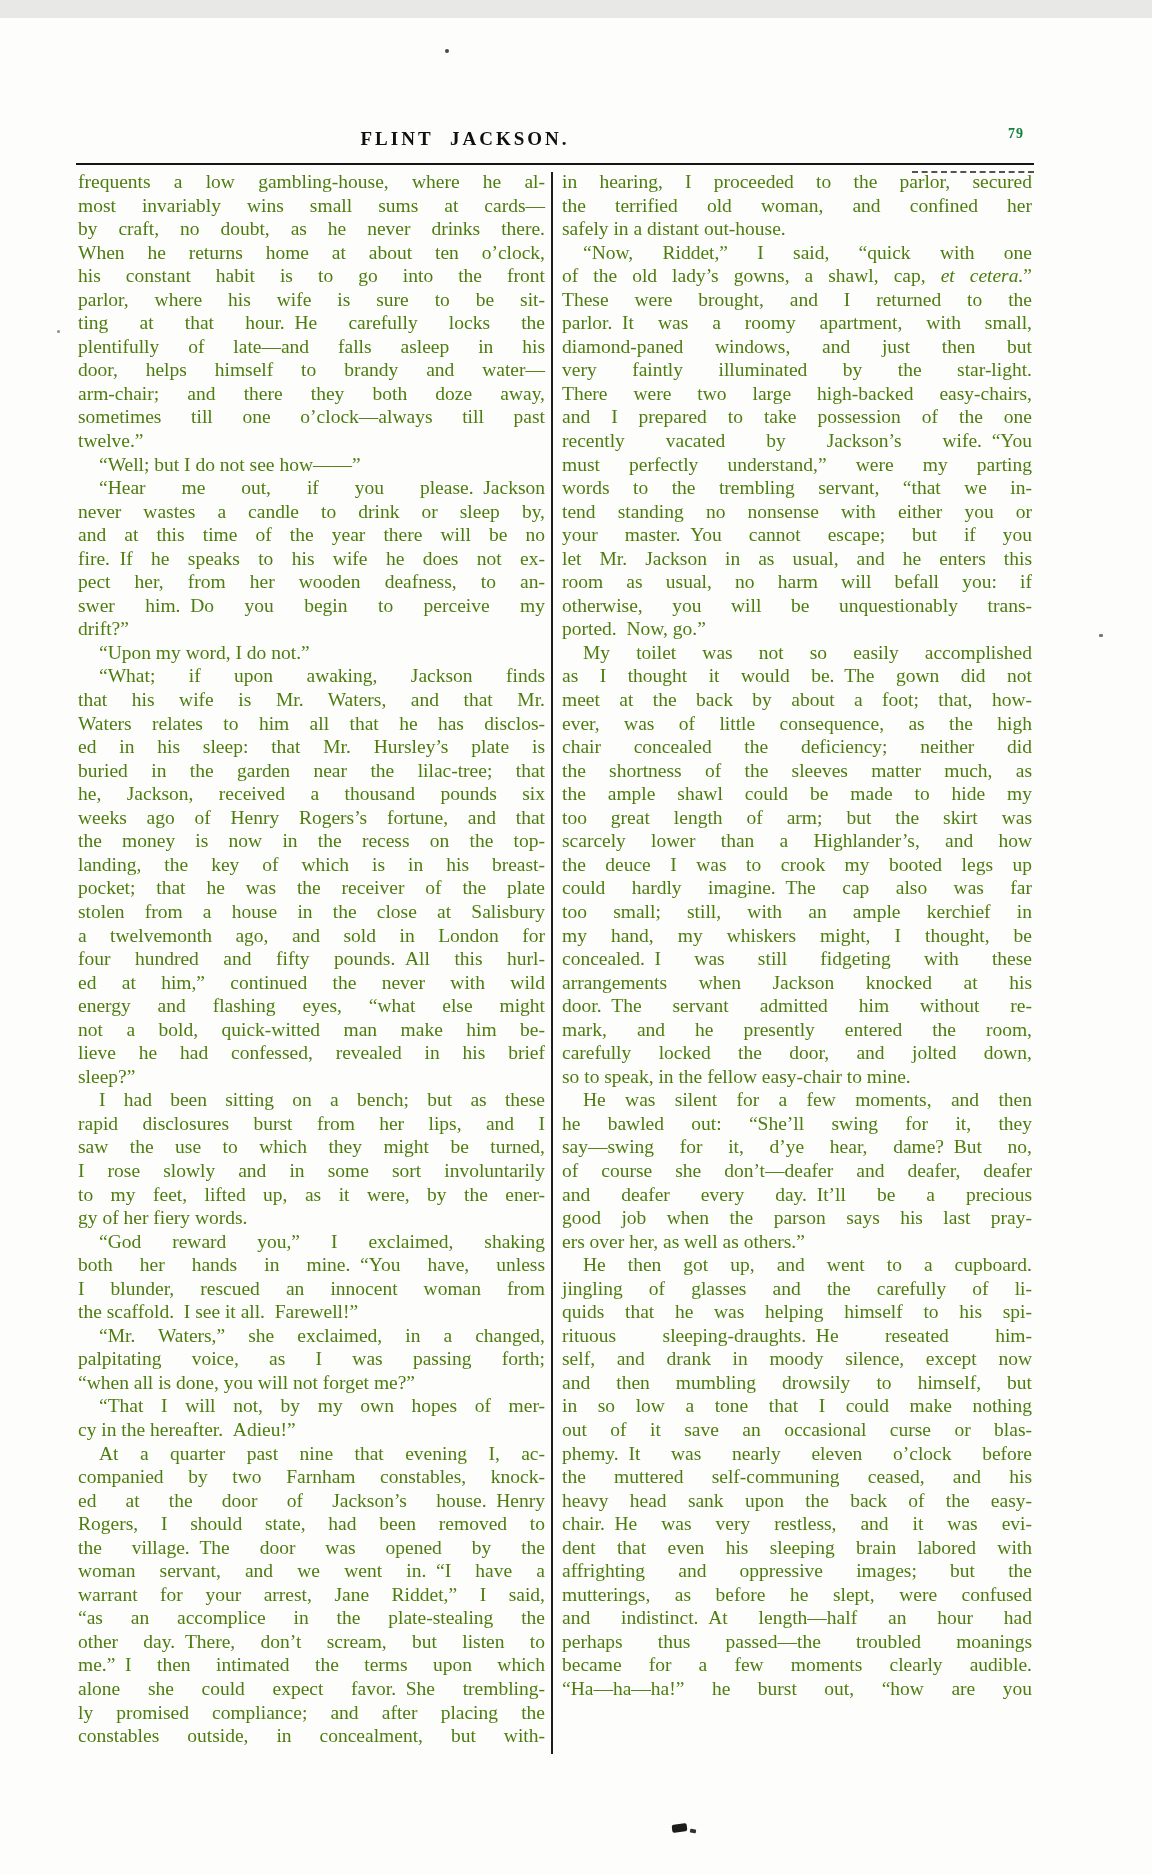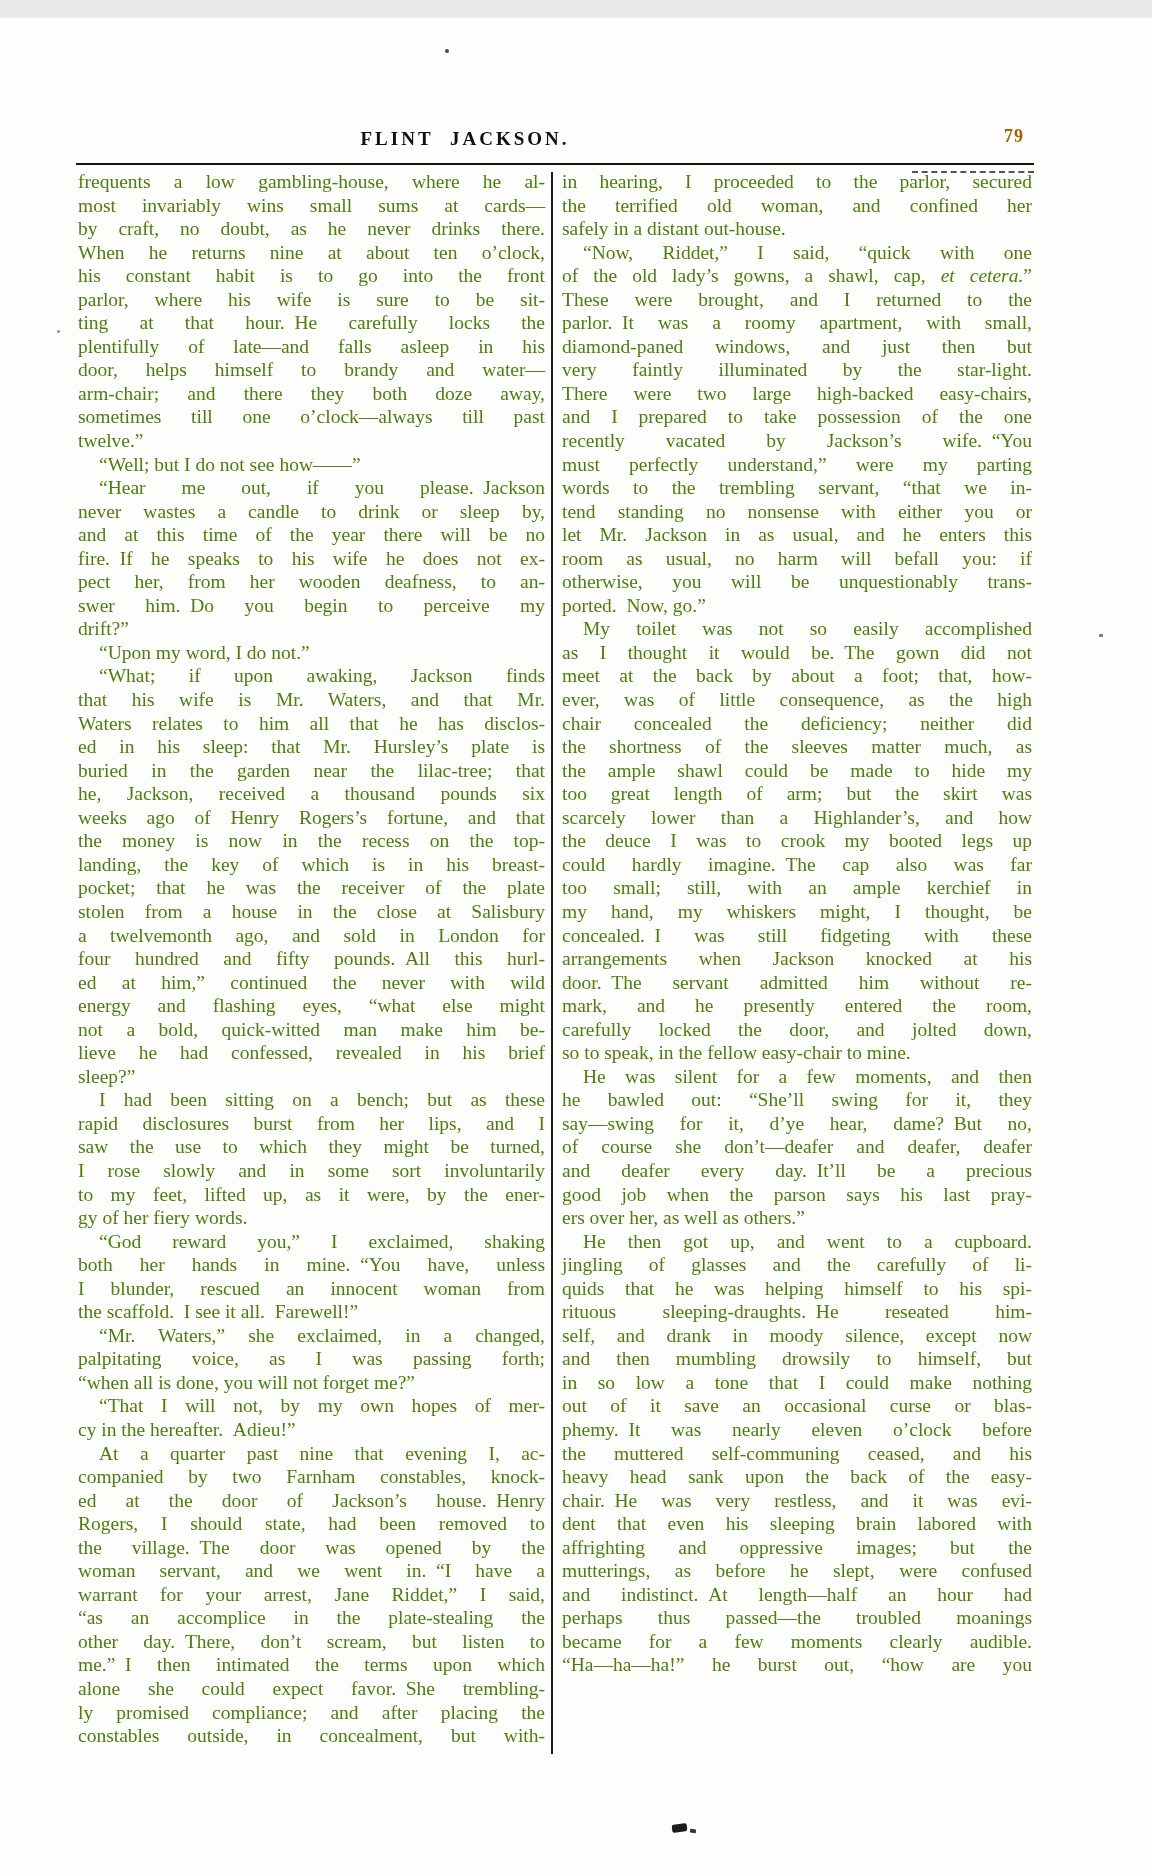--- a/index.html
+++ b/index.html
@@ -15,22 +15,22 @@
   }
   .running-title{
     position:absolute;left:0;top:110px;width:930px;
     text-align:center;
     font-size:19px;font-weight:bold;
     letter-spacing:3px;word-spacing:9px;
     color:#101010;
   }
   .page-number{
     position:absolute;top:108px;right:128px;
-    font-size:18px;font-weight:bold;letter-spacing:1px;
-    color:#a16207;
+    font-size:14px;font-weight:bold;letter-spacing:1px;
+    color:#15803d;
   }
   .header-rule{
     position:absolute;left:76px;top:145px;width:958px;height:2px;
     background:#151515;
   }
   .header-rule-fragment{
     position:absolute;left:912px;top:153px;width:122px;height:0;
     border-top:2px dashed #2b2b2b;opacity:.8;
   }
   .column-divider{
@@ -61,21 +61,21 @@
 <div class="page">
   <div class="running-title">FLINT JACKSON.</div>
   <div class="page-number">79</div>
   <div class="header-rule"></div>
   <div class="header-rule-fragment"></div>
   <div class="column-divider"></div>
   <div class="col col-left" id="col-left">
       <div class="line just">frequents a low gambling-house, where he al-</div>
       <div class="line just">most invariably wins small sums at cards—</div>
       <div class="line just">by craft, no doubt, as he never drinks there.</div>
-      <div class="line just">When he returns nine at about ten o’clock,</div>
+      <div class="line just">When he returns home at about ten o’clock,</div>
       <div class="line just">his constant habit is to go into the front</div>
       <div class="line just">parlor, where his wife is sure to be sit-</div>
       <div class="line just">ting at that hour. He carefully locks the</div>
       <div class="line just">plentifully of late—and falls asleep in his</div>
       <div class="line just">door, helps himself to brandy and water—</div>
       <div class="line just">arm-chair; and there they both doze away,</div>
       <div class="line just">sometimes till one o’clock—always till past</div>
       <div class="line">twelve.”</div>
       <div class="line ind">“Well; but I do not see how——”</div>
       <div class="line ind just">“Hear me out, if you please. Jackson</div>
@@ -142,20 +142,21 @@
       <div class="line just">These were brought, and I returned to the</div>
       <div class="line just">parlor. It was a roomy apartment, with small,</div>
       <div class="line just">diamond-paned windows, and just then but</div>
       <div class="line just">very faintly illuminated by the star-light.</div>
       <div class="line just">There were two large high-backed easy-chairs,</div>
       <div class="line just">and I prepared to take possession of the one</div>
       <div class="line just">recently vacated by Jackson’s wife. “You</div>
       <div class="line just">must perfectly understand,” were my parting</div>
       <div class="line just">words to the trembling servant, “that we in-</div>
       <div class="line just">tend standing no nonsense with either you or</div>
+      <div class="line just">your master. You cannot escape; but if you</div>
       <div class="line just">let Mr. Jackson in as usual, and he enters this</div>
       <div class="line just">room as usual, no harm will befall you: if</div>
       <div class="line just">otherwise, you will be unquestionably trans-</div>
       <div class="line">ported. Now, go.”</div>
       <div class="line ind just">My toilet was not so easily accomplished</div>
       <div class="line just">as I thought it would be. The gown did not</div>
       <div class="line just">meet at the back by about a foot; that, how-</div>
       <div class="line just">ever, was of little consequence, as the high</div>
       <div class="line just">chair concealed the deficiency; neither did</div>
       <div class="line just">the shortness of the sleeves matter much, as</div>

